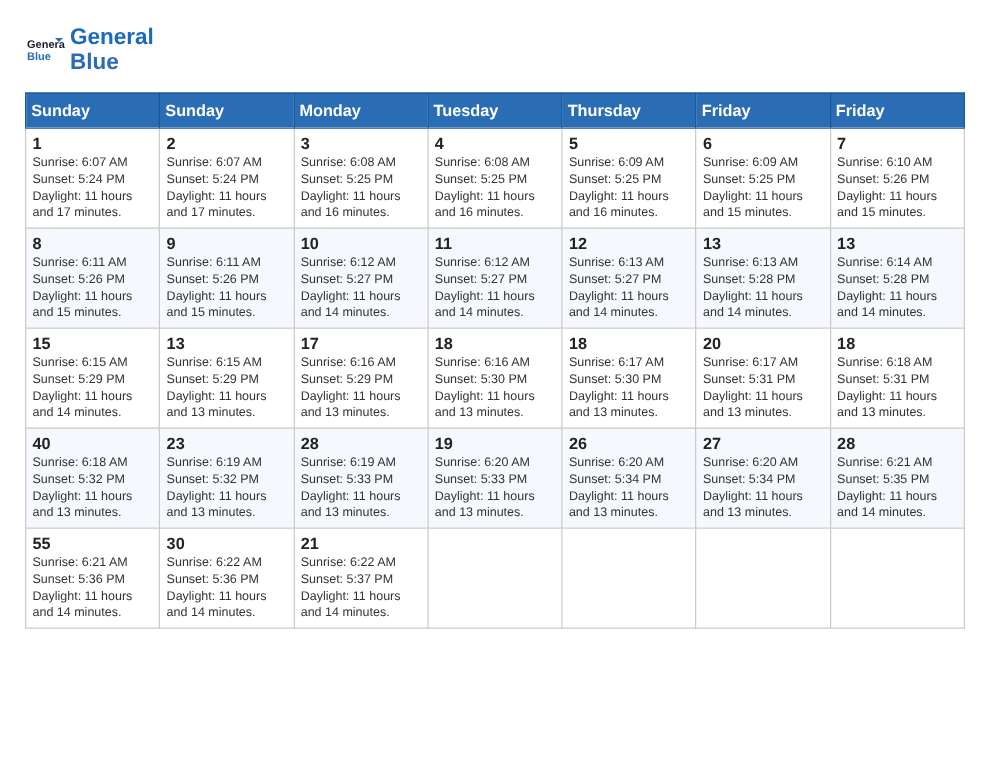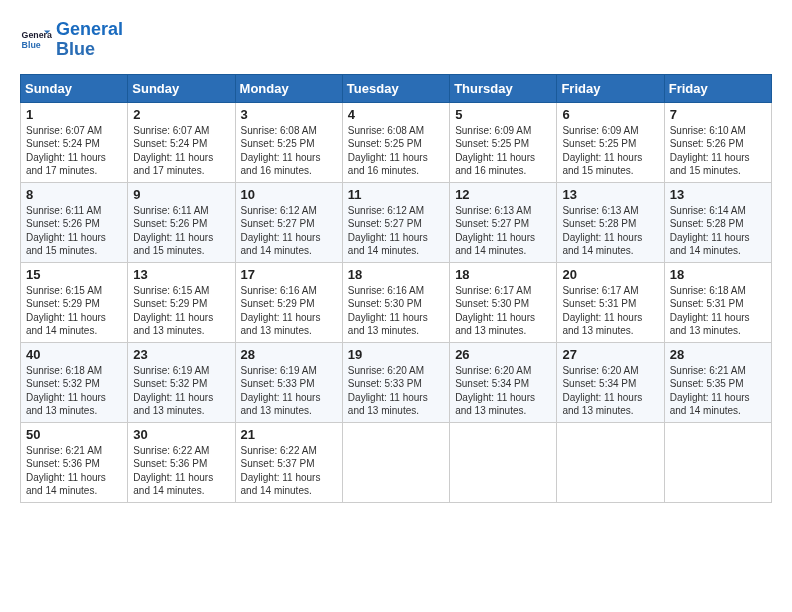--- a/index.html
+++ b/index.html
@@ -240,21 +240,21 @@
           <span class="day-number">27</span>
           <div class="day-info">Sunrise: 6:20 AM<br>Sunset: 5:34 PM<br>Daylight: 11 hours and 13 minutes.</div>
         </td>
         <td>
           <span class="day-number">28</span>
           <div class="day-info">Sunrise: 6:21 AM<br>Sunset: 5:35 PM<br>Daylight: 11 hours and 14 minutes.</div>
         </td>
       </tr>
       <tr>
         <td>
-          <span class="day-number">50</span>
+          <span class="day-number">55</span>
           <div class="day-info">Sunrise: 6:21 AM<br>Sunset: 5:36 PM<br>Daylight: 11 hours and 14 minutes.</div>
         </td>
         <td>
           <span class="day-number">30</span>
           <div class="day-info">Sunrise: 6:22 AM<br>Sunset: 5:36 PM<br>Daylight: 11 hours and 14 minutes.</div>
         </td>
         <td>
           <span class="day-number">21</span>
           <div class="day-info">Sunrise: 6:22 AM<br>Sunset: 5:37 PM<br>Daylight: 11 hours and 14 minutes.</div>
         </td>

